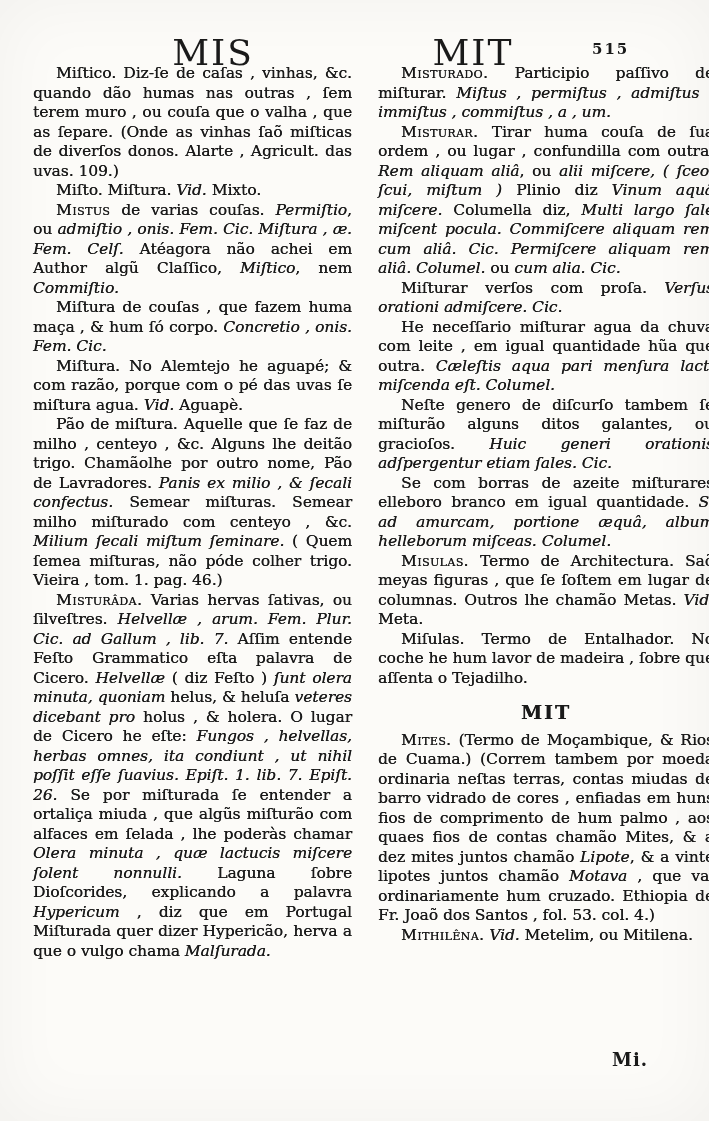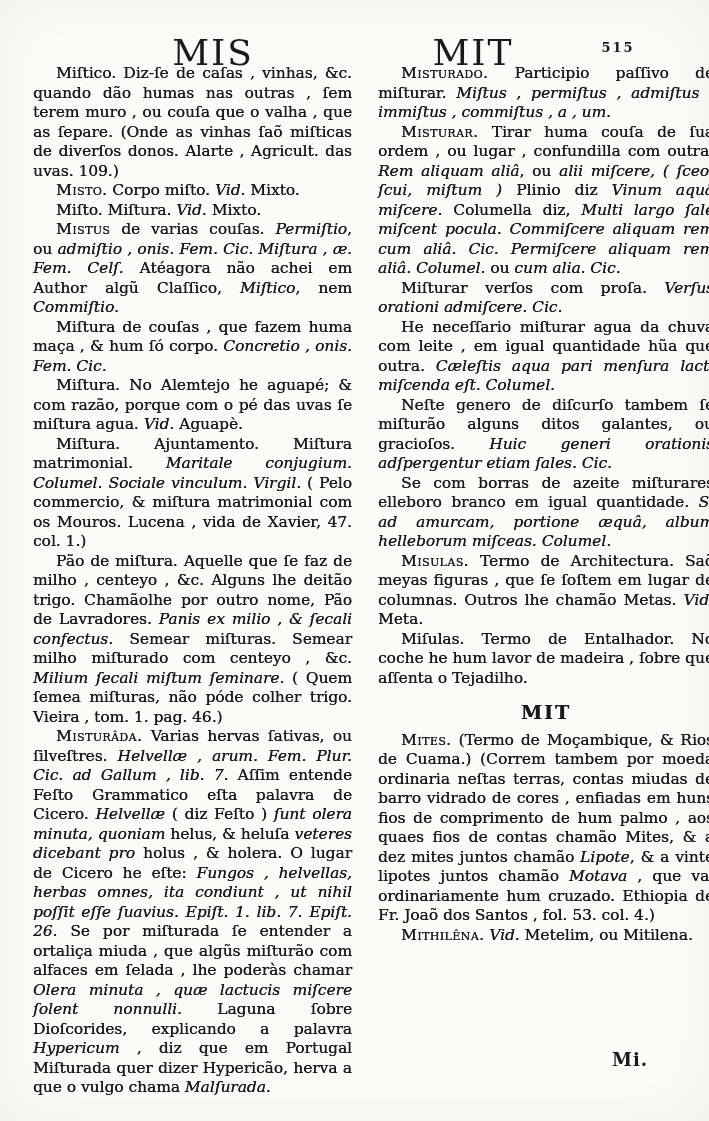--- a/index.html
+++ b/index.html
@@ -14,21 +14,21 @@
     overflow:hidden;
   }
   .runhead-left,.runhead-right{
     position:absolute;top:32px;width:130px;
     text-align:center;font-size:36px;font-weight:normal;letter-spacing:2px;
   }
   .runhead-left{left:148px;}
   .runhead-right{left:408px;}
   .pagenum{
     position:absolute;top:40px;left:592px;width:52px;
-    font-size:13px;font-weight:bold;letter-spacing:2px;text-align:center;
+    font-size:15px;font-weight:bold;letter-spacing:2px;
   }
   .cols{
     position:absolute;left:33px;top:64px;
     display:flex;gap:26px;
   }
   .col{
     text-align:justify;
     font-size:15.4px;line-height:19.5px;
     text-shadow:0.25px 0 0 currentColor;
     hyphens:auto;
@@ -51,26 +51,24 @@
 <body>
 
 <div class="page">
   <div class="runhead-left">MIS</div>
   <div class="runhead-right">MIT</div>
   <div class="pagenum">515</div>
 
   <div class="cols">
     <div class="col col-left" id="col-left">
         <p class="para"><span>Miſtico. Diz-ſe de caſas , vinhas, &amp;c. quando dão humas nas outras , ſem terem muro , ou couſa que o valha , que as ſepare. (Onde as vinhas ſaõ miſticas de diverſos donos. Alarte , Agricult. das uvas. 109.)</span></p>
-        <p class="para"><span class="sc">Misto.</span><span> Corpo miſto. </span><span class="it">Vid.</span><span> Mixto.</span></p>
         <p class="para"><span>Miſto. Miſtura. </span><span class="it">Vid.</span><span> Mixto.</span></p>
         <p class="para"><span class="sc">Miſtus</span><span> de varias couſas. </span><span class="it">Permiſtio</span><span>, ou </span><span class="it">admiſtio , onis. Fem. Cic. Miſtura , æ. Fem. Celſ.</span><span> Atéagora não achei em Author algũ Claſſico, </span><span class="it">Miſtico</span><span>, nem </span><span class="it">Commiſtio.</span></p>
         <p class="para"><span>Miſtura de couſas , que fazem huma maça , &amp; hum ſó corpo. </span><span class="it">Concretio , onis. Fem. Cic.</span></p>
         <p class="para"><span>Miſtura. No Alemtejo he aguapé; &amp; com razão, porque com o pé das uvas ſe miſtura agua. </span><span class="it">Vid.</span><span> Aguapè.</span></p>
-        <p class="para"><span>Miſtura. Ajuntamento. Miſtura matrimonial. </span><span class="it">Maritale conjugium. Columel. Sociale vinculum. Virgil.</span><span> ( Pelo commercio, &amp; miſtura matrimonial com os Mouros. Lucena , vida de Xavier, 47. col. 1.)</span></p>
         <p class="para"><span>Pão de miſtura. Aquelle que ſe faz de milho , centeyo , &amp;c. Alguns lhe deitão trigo. Chamãolhe por outro nome, Pão de Lavradores. </span><span class="it">Panis ex milio , &amp; ſecali confectus.</span><span> Semear miſturas. Semear milho miſturado com centeyo , &amp;c. </span><span class="it">Milium ſecali miſtum ſeminare.</span><span> ( Quem ſemea miſturas, não póde colher trigo. Vieira , tom. 1. pag. 46.)</span></p>
         <p class="para"><span class="sc">Misturâda.</span><span> Varias hervas ſativas, ou ſilveſtres. </span><span class="it">Helvellæ , arum. Fem. Plur. Cic. ad Gallum , lib. 7.</span><span> Aſſim entende Feſto Grammatico eſta palavra de Cicero. </span><span class="it">Helvellæ</span><span> ( diz Feſto ) </span><span class="it">ſunt olera minuta, quoniam</span><span> helus, &amp; heluſa </span><span class="it">veteres dicebant pro</span><span> holus , &amp; holera. O lugar de Cicero he eſte: </span><span class="it">Fungos , helvellas, herbas omnes, ita condiunt , ut nihil poſſit eſſe ſuavius. Epiſt. 1. lib. 7. Epiſt. 26.</span><span> Se por miſturada ſe entender a ortaliça miuda , que algũs miſturão com alfaces em ſelada , lhe poderàs chamar </span><span class="it">Olera minuta , quæ lactucis miſcere ſolent nonnulli.</span><span> Laguna ſobre Dioſcorides, explicando a palavra </span><span class="it">Hypericum</span><span> , diz que em Portugal Miſturada quer dizer Hypericão, herva a que o vulgo chama </span><span class="it">Malſurada.</span></p>
       </div>
     <div class="col col-right" id="col-right">
         <p class="para"><span class="sc">Misturado.</span><span> Participio paſſivo de miſturar. </span><span class="it">Miſtus , permiſtus , admiſtus , immiſtus , commiſtus , a , um.</span></p>
         <p class="para"><span class="sc">Misturar.</span><span> Tirar huma couſa de ſua ordem , ou lugar , confundilla com outra. </span><span class="it">Rem aliquam aliâ</span><span>, ou </span><span class="it">alii miſcere, ( ſceo, ſcui, miſtum )</span><span> Plinio diz </span><span class="it">Vinum aquâ miſcere.</span><span> Columella diz, </span><span class="it">Multi largo ſale miſcent pocula. Commiſcere aliquam rem cum aliâ. Cic. Permiſcere aliquam rem aliâ. Columel.</span><span> ou </span><span class="it">cum alia. Cic.</span></p>
         <p class="para"><span>Miſturar verſos com proſa. </span><span class="it">Verſus orationi admiſcere. Cic.</span></p>
         <p class="para"><span>He neceſſario miſturar agua da chuva com leite , em igual quantidade hũa que outra. </span><span class="it">Cæleſtis aqua pari menſura lacti miſcenda eſt. Columel.</span></p>
         <p class="para"><span>Neſte genero de diſcurſo tambem ſe miſturão alguns ditos galantes, ou gracioſos. </span><span class="it">Huic generi orationis adſpergentur etiam ſales. Cic.</span></p>
         <p class="para"><span>Se com borras de azeite miſturares elleboro branco em igual quantidade. </span><span class="it">Si ad amurcam, portione æquâ, album helleborum miſceas. Columel.</span></p>

